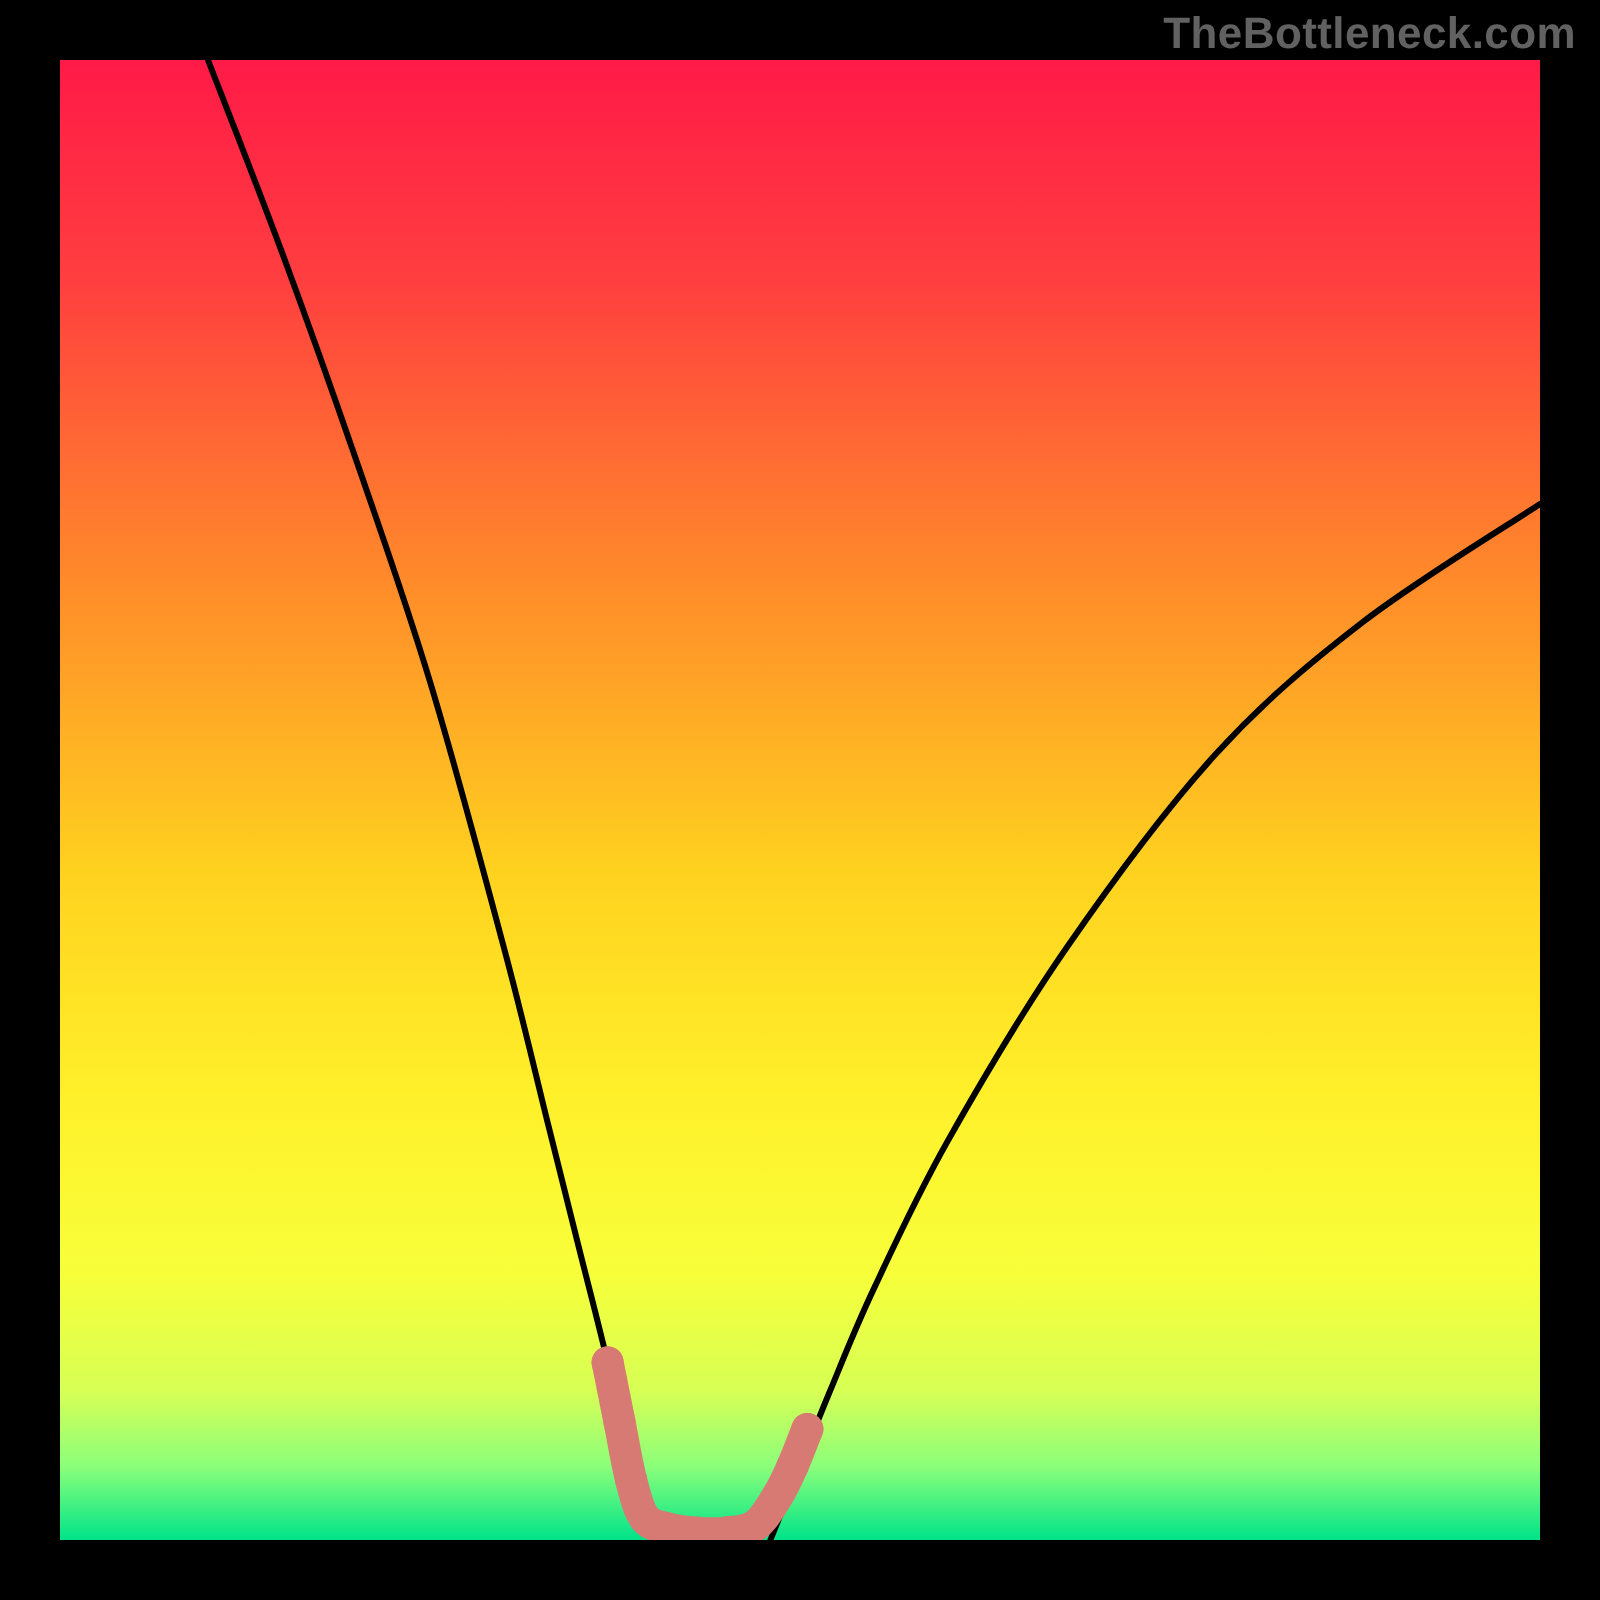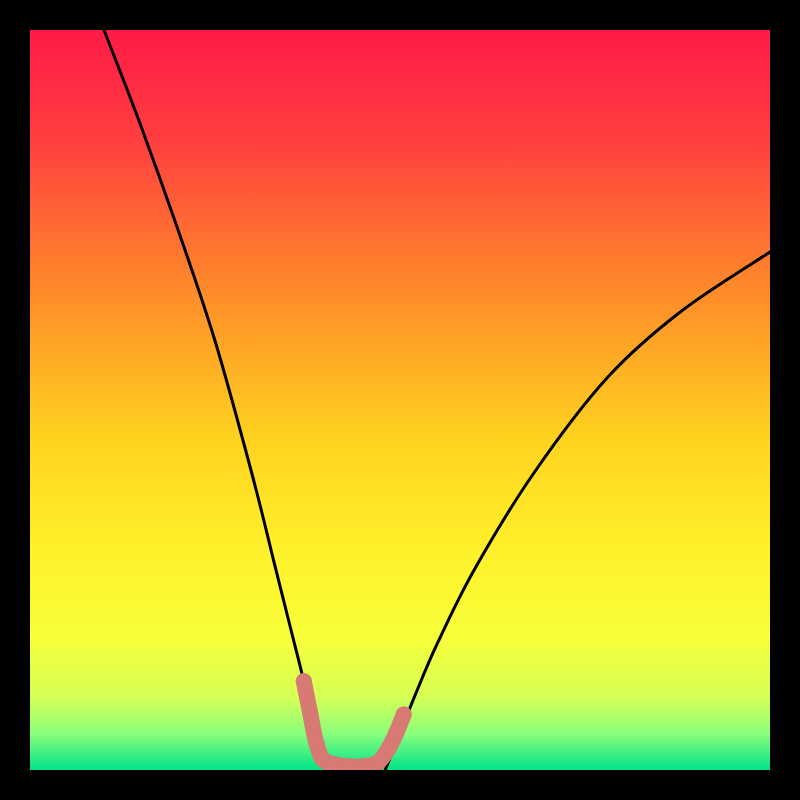--- a/index.html
+++ b/index.html
@@ -32,20 +32,21 @@
   svg {
     position: absolute;
     top: 0;
     left: 0;
   }
 </style>
 </head>
 <body>
 
 <div class="frame">
+  <div class="watermark">TheBottleneck.com</div>
   <svg id="plot" width="800" height="800">
       <defs>
         <linearGradient id="bg-grad" x1="0" y1="0" x2="0" y2="1">
           <stop offset="0%" stop-color="#ff1a47"></stop>
           <stop offset="15%" stop-color="#ff3f3f"></stop>
           <stop offset="35%" stop-color="#ff8a2a"></stop>
           <stop offset="55.00000000000001%" stop-color="#ffd21f"></stop>
           <stop offset="70%" stop-color="#fff02a"></stop>
           <stop offset="82%" stop-color="#f7ff3a"></stop>
           <stop offset="90%" stop-color="#d6ff55"></stop>

